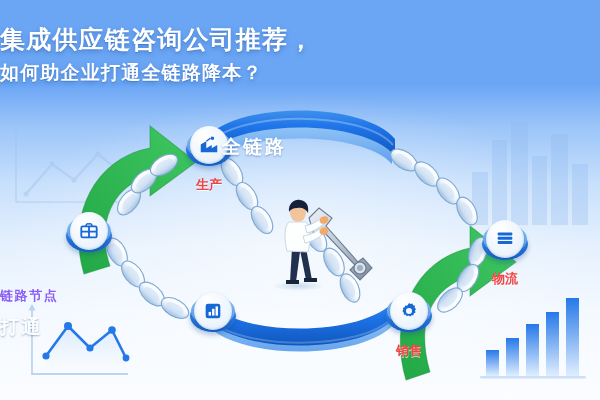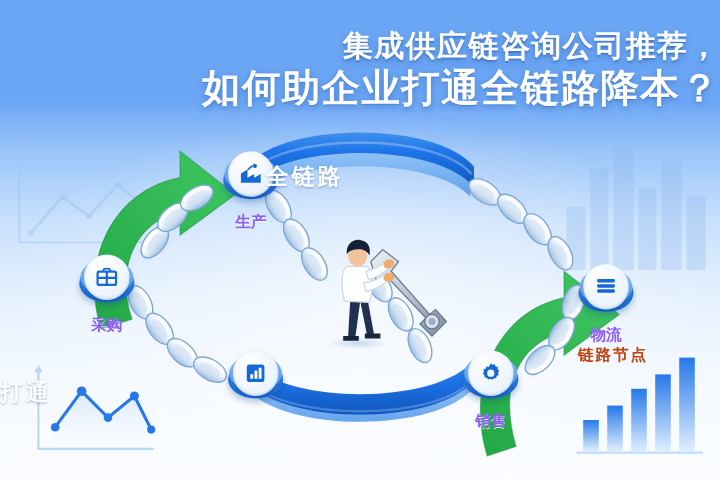--- a/index.html
+++ b/index.html
@@ -30,41 +30,41 @@
   }
   .deco { position:absolute; pointer-events:none; }
   .deco-city { right:2px; top:100px; width:130px; height:125px; opacity:.30; }
   .deco-line-tl { left:2px; top:102px; width:120px; height:118px; opacity:.45; }
   .deco-line-bl { left:4px; top:296px; width:128px; height:104px; opacity:.95; }
   .deco-bars-br { right:4px; top:284px; width:126px; height:116px; opacity:.95; }
 
   
   .title {
     position:absolute; top:22px; left:0; width:600px;
-    text-align:right; z-index:40;
+    text-align:left; z-index:40;
     color:#ffffff; font-weight:bold;
     font-size:25px; line-height:34px; letter-spacing:1.2px;
     text-shadow:0 2px 5px rgba(18,72,150,.38), 0 1px 0 rgba(18,72,150,.25);
   }
-  .title .l2 { font-size:32px; }
+  .title .l2 { font-size:19px; }
 
   
   #diagram { position:absolute; inset:0; z-index:20; }
 
   .banner-label {
     position:absolute; z-index:34; color:#ffffff; font-weight:bold;
     font-size:19px; letter-spacing:2.5px; white-space:nowrap;
     text-shadow:0 1px 2px rgba(10,50,115,.35);
   }
   .banner-top  { left:0; width:508px; text-align:center; top:134px; }
   .banner-bot  { left:0; width:600px; text-align:left; top:314px; }
 
   .sub-label {
-    position:absolute; left:0; width:540px; text-align:right; top:287px;
-    z-index:34; color:#c2410c; font-weight:bold; font-size:13px;
+    position:absolute; left:0; width:540px; text-align:left; top:287px;
+    z-index:34; color:#8b5cf6; font-weight:bold; font-size:13px;
     letter-spacing:1.6px; white-space:nowrap;
   }
 
   
   .node { position:absolute; z-index:33; width:46px; height:46px; }
   .puck-base {
     position:absolute; left:0; top:8px; width:46px; height:32px; border-radius:50%;
     background:linear-gradient(180deg,#3f8ee8,#1660c6);
     box-shadow:0 3px 5px rgba(18,70,140,.30);
   }
@@ -74,21 +74,21 @@
   }
   .puck-top {
     position:absolute; left:4px; top:0px; width:38px; height:38px; border-radius:50%;
     background:radial-gradient(circle at 36% 28%, #ffffff, #eaf3fd 72%, #d8e8fa 100%);
     box-shadow:0 1px 2px rgba(20,70,140,.25), inset 0 -1px 2px rgba(140,180,230,.5);
     display:flex; align-items:center; justify-content:center;
   }
   .puck-top svg { width:22px; height:22px; display:block; }
   .node-caption {
     position:absolute; top:50px; left:-22px; width:90px; text-align:center;
-    color:#8b5cf6; font-weight:bold; font-size:13px; white-space:nowrap;
+    color:#ef4444; font-weight:bold; font-size:13px; white-space:nowrap;
     z-index:33; text-shadow:0 1px 0 rgba(255,255,255,.8);
   }
 
   
   #person { position:absolute; z-index:36; left:262px; top:196px; width:120px; height:96px; }
 </style>
 </head>
 <body>
 
 <div id="stage">
@@ -400,16 +400,15 @@
     <div class="puck-base"></div>
     <div class="puck-ring"></div>
     <div class="puck-top">
       <svg viewBox="0 0 24 24">
           <rect x="3.6" y="7" width="16.8" height="12" rx="1.6" fill="none" stroke="#1668d6" stroke-width="2"></rect>
           <path d="M3.6 12.6 h16.8 M12 7 v12" stroke="#1668d6" stroke-width="2"></path>
           <path d="M8.6 7 C8.6 4.6, 10 3.6, 12 4.4" stroke="#1668d6" stroke-width="1.6" fill="none"></path>
           <path d="M15.4 7 C15.4 4.6, 14 3.6, 12 4.4" stroke="#1668d6" stroke-width="1.6" fill="none"></path>
         </svg>
     </div>
-    <div class="node-caption">采购</div>
   </div>
 
 </div>
 
 </body></html>

